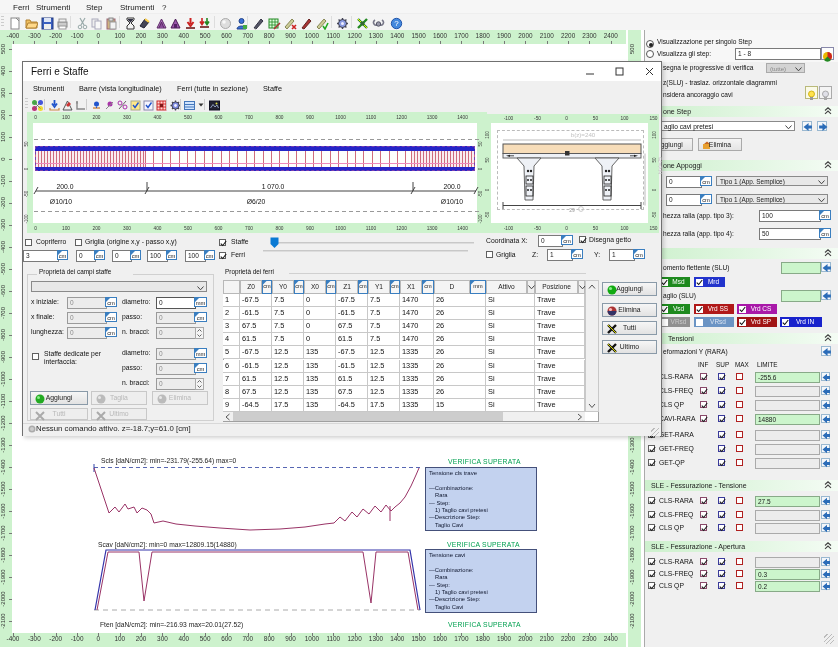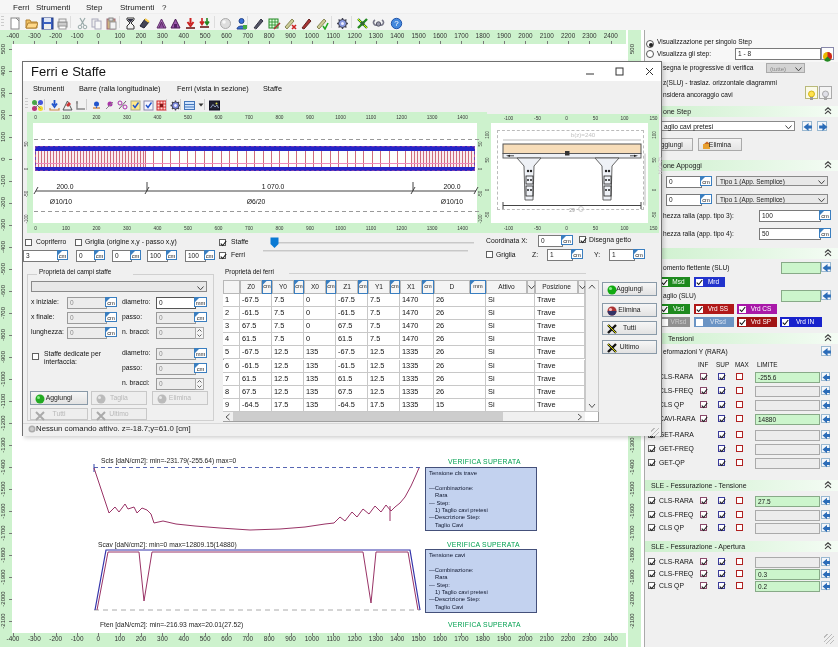--- a/index.html
+++ b/index.html
@@ -795,30 +795,30 @@
 <div style="position:absolute;left:736px;top:582px;width:7px;height:7px;background:#fff;border:1px solid #b02020;"></div>
 <div style="position:absolute;left:755px;top:581px;width:61px;height:9px;background:#ccf5cc;border:1px solid #88aa88;font-size:6.5px;color:#1a1a1a;line-height:9px;padding-left:2px;overflow:hidden;box-sizing:content-box;">0.2</div>
 <div style="position:absolute;left:821px;top:581px;width:9px;height:9px;background:#f4f7fa;border:1px solid #9ab8d0;">
     <svg width="9" height="9" viewBox="0 0 9 9" style="display:block">
       <path d="M0.5,4.5 L5,0.8 L5,3.1 L8,3.1 L8,5.9 L5,5.9 L5,8.2 Z" fill="#2b6cb8"></path>
     </svg>
   </div>
 <div style="left:824px;top:634px;width:10px;height:10px;background:repeating-linear-gradient(135deg,transparent 0,transparent 2px,#bbb 2px,#bbb 3px);"></div>
 <div style="position:absolute;left:22px;top:61px;width:640px;height:375px;background:#f0f0f0;border:1px solid #707070;box-shadow:2px 2px 4px rgba(0,0,0,0.18);">
 <div style="left:0;top:0;width:638px;height:19px;background:#fff;"></div>
-<div style="position:absolute;left:8px;top:4.5px;font-size:13px;color:#111;white-space:nowrap;line-height:9.8px;">Ferri e Staffe</div>
+<div style="position:absolute;left:8px;top:4.5px;font-size:10px;color:#111;white-space:nowrap;line-height:9.8px;">Ferri e Staffe</div>
 <svg width="90" height="12" style="position:absolute;left:550px;top:4px">
       <line x1="13" y1="8" x2="21" y2="8" stroke="#333" stroke-width="1"></line>
       <rect x="43" y="2" width="7" height="7" fill="none" stroke="#333"></rect>
       <path d="M73,2 L80,9 M80,2 L73,9" stroke="#333" stroke-width="1"></path>
     </svg>
 <div style="left:0;top:19px;width:638px;height:16px;background:#f0f0f0;"></div>
 <div style="position:absolute;left:10px;top:22px;font-size:7.3px;color:#111;white-space:nowrap;line-height:9.3px;">Strumenti</div>
-<div style="position:absolute;left:56px;top:22px;font-size:7.3px;color:#111;white-space:nowrap;line-height:9.3px;">Barre (ralla longitudinale)</div>
-<div style="position:absolute;left:154px;top:22px;font-size:7.3px;color:#111;white-space:nowrap;line-height:9.3px;">Ferri (vista in sezione)</div>
+<div style="position:absolute;left:56px;top:22px;font-size:7.3px;color:#111;white-space:nowrap;line-height:9.3px;">Barre (vista longitudinale)</div>
+<div style="position:absolute;left:154px;top:22px;font-size:7.3px;color:#111;white-space:nowrap;line-height:9.3px;">Ferri (tutte in sezione)</div>
 <div style="position:absolute;left:240px;top:22px;font-size:7.3px;color:#111;white-space:nowrap;line-height:9.3px;">Staffe</div>
 <div style="left:0;top:35px;width:638px;height:15px;background:#f0f0f0;"></div>
 <div style="left:8px;top:36px;width:13px;height:13px;"><svg width="13" height="13" viewBox="0 0 13 13">
         <circle cx="3.5" cy="3.5" r="2.5" fill="#44aa44"></circle>
         <circle cx="9.5" cy="3.5" r="2.5" fill="#4455dd"></circle>
         <circle cx="3.5" cy="9.5" r="2.5" fill="#bb3377"></circle>
         <circle cx="9.5" cy="9.5" r="2.5" fill="#eedd33"></circle>
         <path d="M3.5,3.5 L9.5,9.5 M9.5,3.5 L3.5,9.5" stroke="#666" stroke-width="0.8"></path>
       </svg></div>
 <div style="left:25px;top:36px;width:13px;height:13px;"><svg width="13" height="13" viewBox="0 0 13 13">

